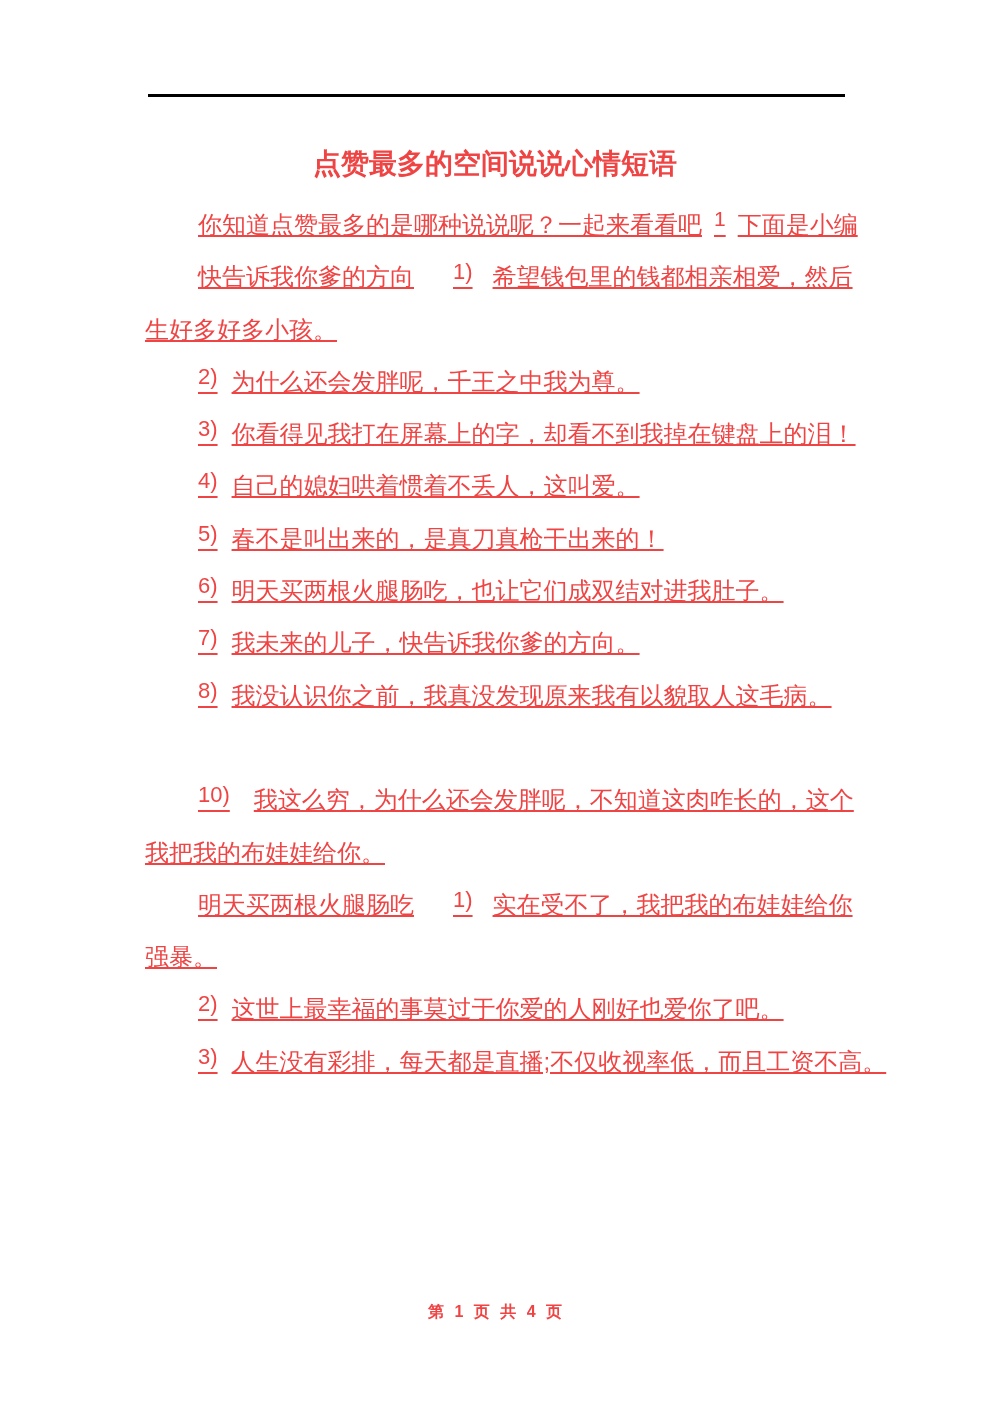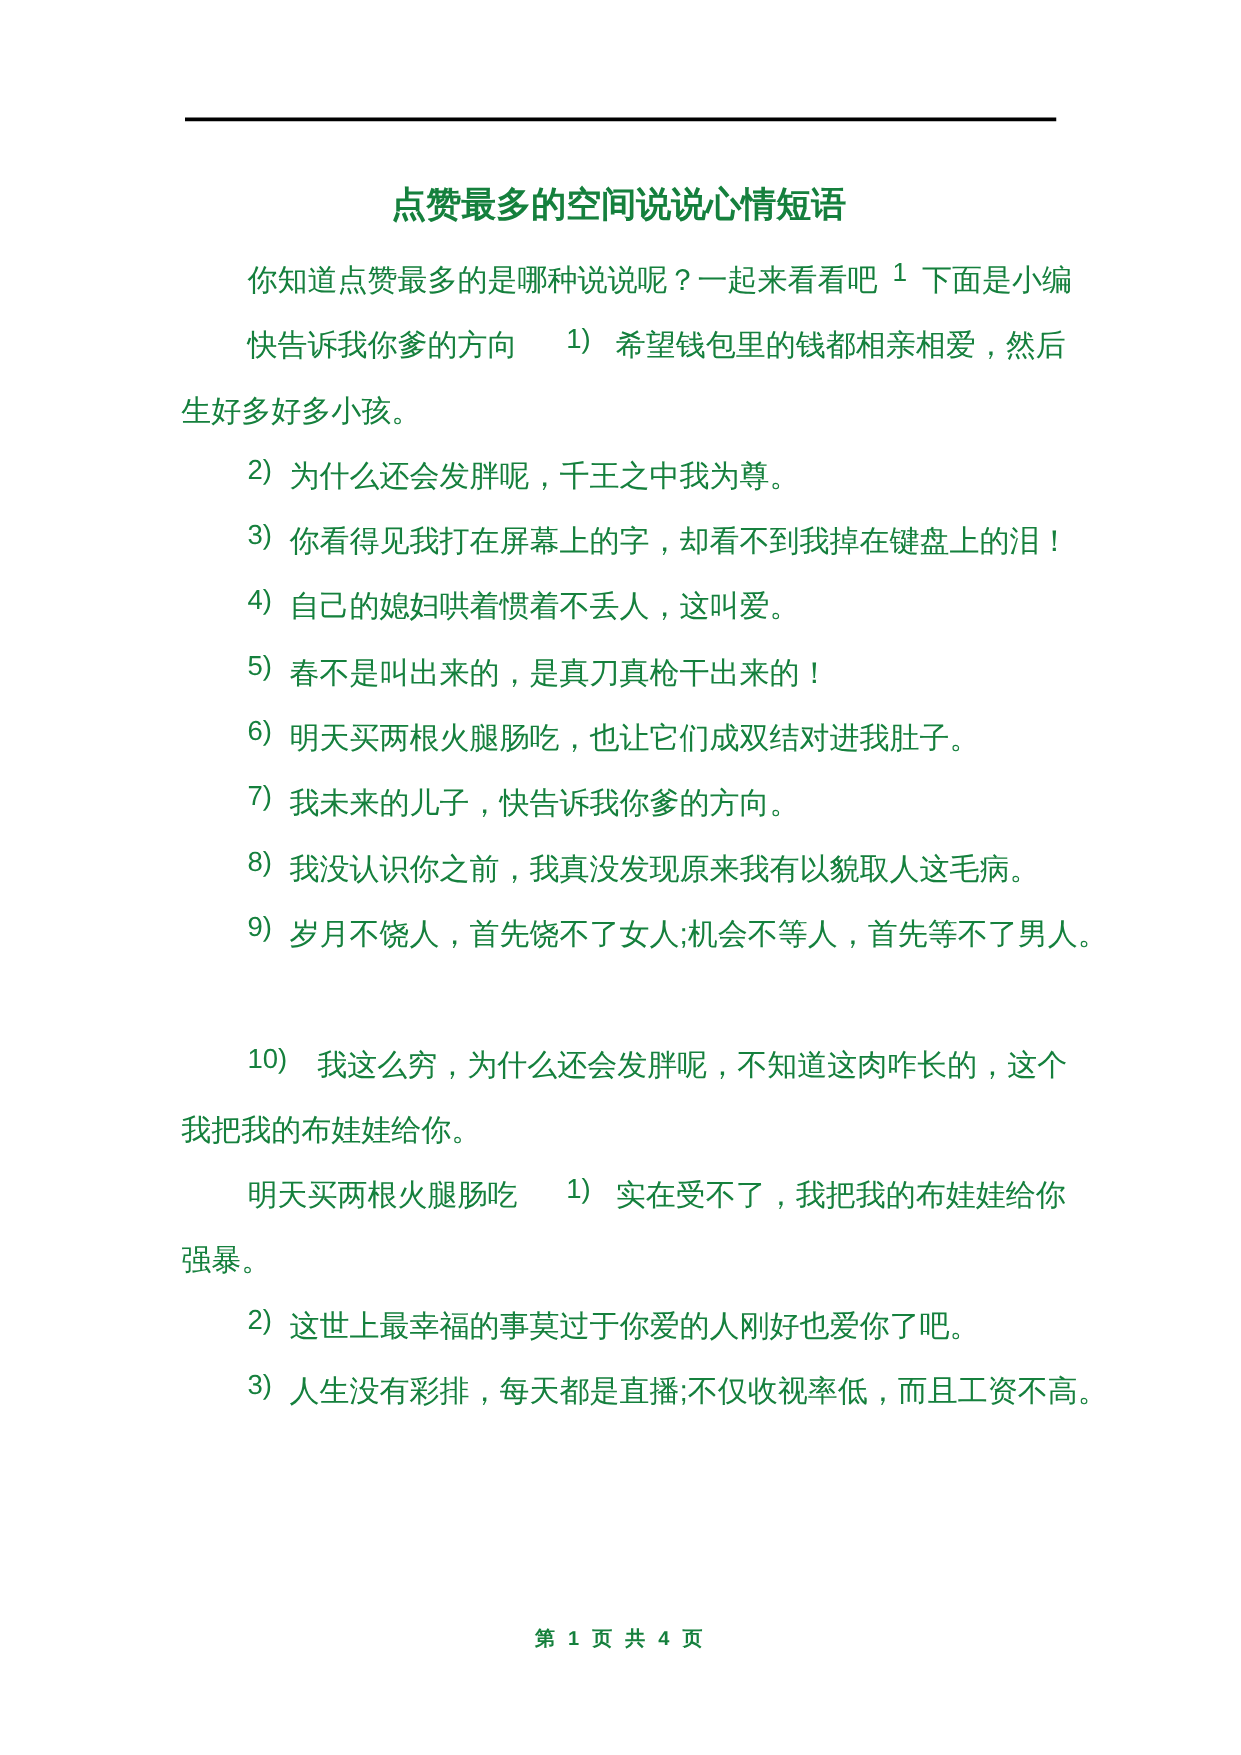--- a/index.html
+++ b/index.html
@@ -6,21 +6,21 @@
     margin: 0;
     padding: 0;
     background: #ffffff;
   }
   .page {
     position: relative;
     width: 897px;
     height: 1404px;
     background: #ffffff;
     font-family: "Liberation Sans", "DejaVu Sans", sans-serif;
-    color: #15803d;
+    color: #ef4444;
     overflow: hidden;
   }
   .rule {
     position: absolute;
     top: 94px;
     left: 148px;
     width: 697px;
     height: 3px;
     background: #000000;
   }
@@ -40,20 +40,21 @@
     position: absolute;
     top: 199px;
     left: 145px;
     width: 700px;
   }
   .line {
     height: 52.3px;
     line-height: 52.3px;
     font-size: 24px;
     white-space: nowrap;
+    text-decoration: underline;
   }
   .indent {
     padding-left: 53px;
   }
   .num {
     font-family: "Liberation Sans", sans-serif;
     font-size: 22px;
     position: relative;
     top: -6px;
     margin-right: 14px;
@@ -111,21 +112,20 @@
     <div class="line indent"><span class="num">4)</span><span>自己的媳妇哄着惯着不丢人，这叫爱。</span></div>
 
     <div class="line indent"><span class="num">5)</span><span>春不是叫出来的，是真刀真枪干出来的！</span></div>
 
     <div class="line indent"><span class="num">6)</span><span>明天买两根火腿肠吃，也让它们成双结对进我肚子。</span></div>
 
     <div class="line indent"><span class="num">7)</span><span>我未来的儿子，快告诉我你爹的方向。</span></div>
 
     <div class="line indent"><span class="num">8)</span><span>我没认识你之前，我真没发现原来我有以貌取人这毛病。</span></div>
 
-    <div class="line indent"><span class="num">9)</span><span>岁月不饶人，首先饶不了女人;机会不等人，首先等不了男人。</span></div>
 
     <div class="line"></div>
 
     <div class="line indent"><span class="num wide-gap">10)</span><span>我这么穷，为什么还会发胖呢，不知道这肉咋长的，这个</span></div>
 
     <div class="line"><span>我把我的布娃娃给你。</span></div>
 
     <div class="line indent"><span>明天买两根火腿肠吃</span><span class="num gapped">1)</span><span>实在受不了，我把我的布娃娃给你</span></div>
 
     <div class="line"><span>强暴。</span></div>

